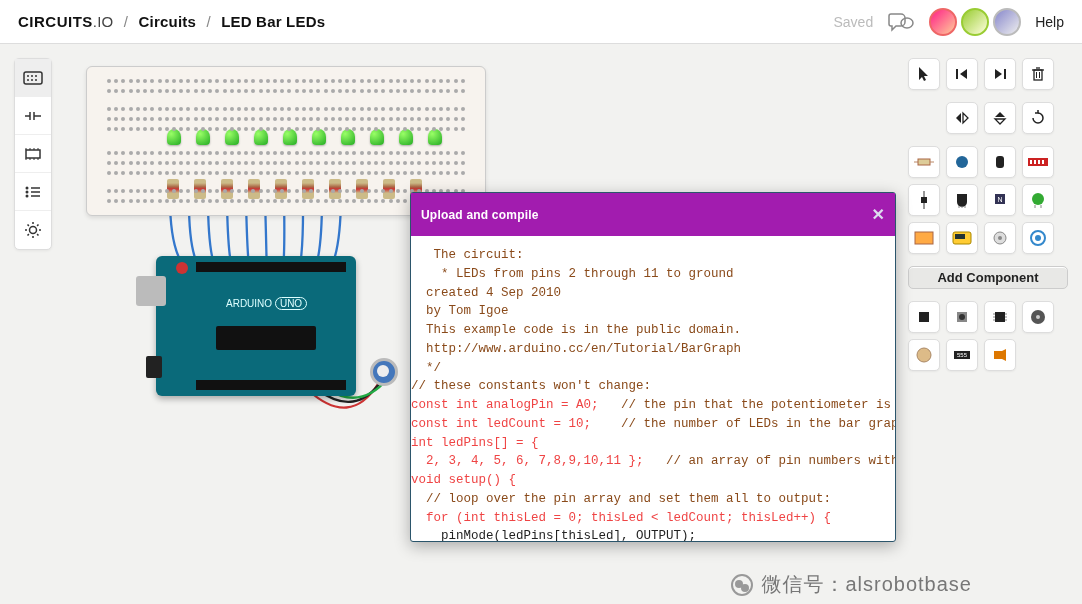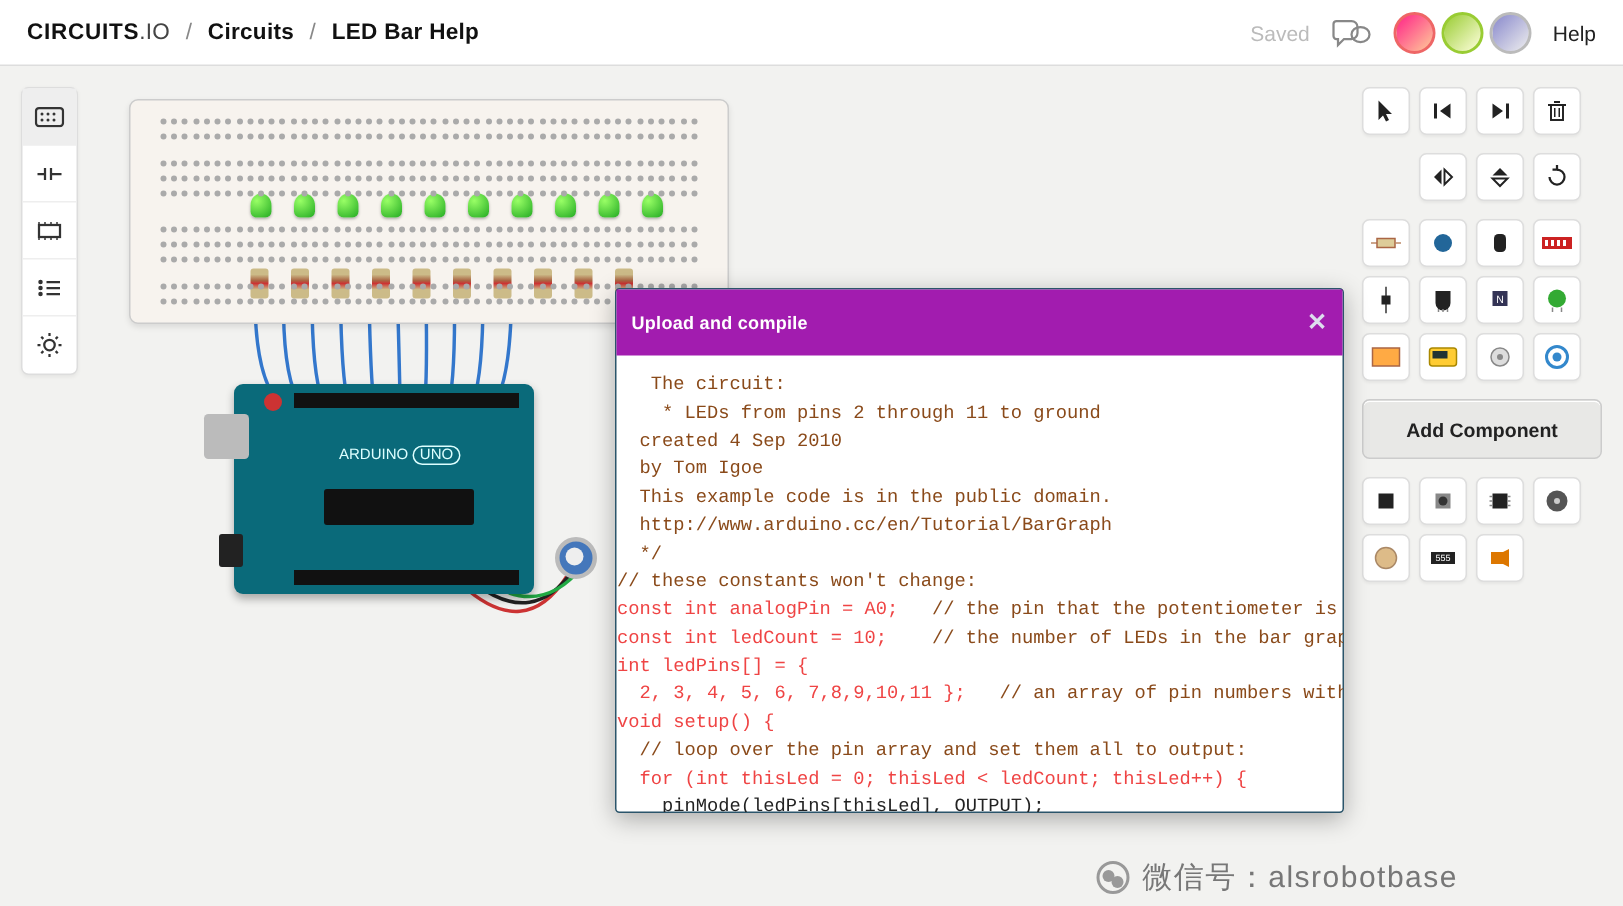--- a/index.html
+++ b/index.html
@@ -20,21 +20,21 @@
 .help { color: #222; font-size: 14px; }
 
 .left-toolbar { position: absolute; left: 14px; top: 58px; width: 38px; background: #fff; border: 1px solid #ddd; border-radius: 5px; box-shadow: 0 1px 3px rgba(0,0,0,.06); }
 .lt-btn { height: 38px; display: flex; align-items: center; justify-content: center; border-bottom: 1px solid #eee; cursor: pointer; }
 .lt-btn:last-child { border-bottom: 0; }
 .lt-btn.active { background: #eee; }
 
 .right-panel { position: absolute; right: 14px; top: 58px; width: 160px; display: flex; flex-direction: column; gap: 12px; }
 .tool-row, .comp-grid { display: flex; flex-wrap: wrap; gap: 6px; }
 .tool-btn { width: 32px; height: 32px; background: #fff; border: 1px solid #ddd; border-radius: 5px; display: flex; align-items: center; justify-content: center; box-shadow: 0 1px 2px rgba(0,0,0,.05); cursor: pointer; }
-.add-btn { width: 100%; height: 40px; background: #e8e8e6; border: 1px solid #ccc; border-radius: 5px; font-size: 13px; font-weight: 600; color: #222; cursor: pointer; box-shadow: inset 0 1px 0 #fff; }
+.add-btn { width: 100%; height: 23px; background: #e8e8e6; border: 1px solid #ccc; border-radius: 5px; font-size: 13px; font-weight: 600; color: #222; cursor: pointer; box-shadow: inset 0 1px 0 #fff; }
 
 .canvas { position: absolute; left: 60px; top: 58px; right: 190px; bottom: 0; }
 .breadboard { position: absolute; left: 26px; top: 8px; width: 400px; height: 150px; background: #f7f3ee; border: 1px solid #ccc; border-radius: 6px; box-shadow: 0 2px 4px rgba(0,0,0,.1); }
 .bb-row { position: absolute; left: 20px; right: 20px; height: 6px; display: flex; justify-content: space-between; }
 .bb-row.r1 { top: 12px; } .bb-row.r2 { top: 22px; }
 .bb-row.r3 { top: 40px; } .bb-row.r4 { top: 50px; } .bb-row.r5 { top: 60px; }
 .bb-row.r6 { top: 84px; } .bb-row.r7 { top: 94px; } .bb-row.r8 { top: 104px; }
 .bb-row.r9 { top: 122px; } .bb-row.r10 { top: 132px; }
 .hole { width: 4px; height: 4px; background: #aaa; border-radius: 50%; }
 .leds { position: absolute; top: 62px; left: 80px; display: flex; gap: 15px; }
@@ -68,21 +68,21 @@
 </style>
 </head>
 <body>
 
 <div class="header">
   <div class="crumbs">
     <span class="brand">CIRCUITS</span><span class="light">.IO</span>
     <span class="sep">/</span>
     <span>Circuits</span>
     <span class="sep">/</span>
-    <span>LED Bar Help</span>
+    <span>LED Bar LEDs</span>
   </div>
   <div class="head-right">
     <span class="saved">Saved</span>
     <span class="comments">
       <svg width="28" height="20" viewBox="0 0 28 20">
           <path d="M4 2h10a4 4 0 014 4v4a4 4 0 01-4 4H9l-4 4v-4H4a2 2 0 01-2-2V4a2 2 0 012-2z" fill="none" stroke="#888" stroke-width="1.5"></path>
           <ellipse cx="20" cy="11" rx="6" ry="5" fill="none" stroke="#888" stroke-width="1.5"></ellipse>
         </svg>
     </span>
     <div class="avatars">

